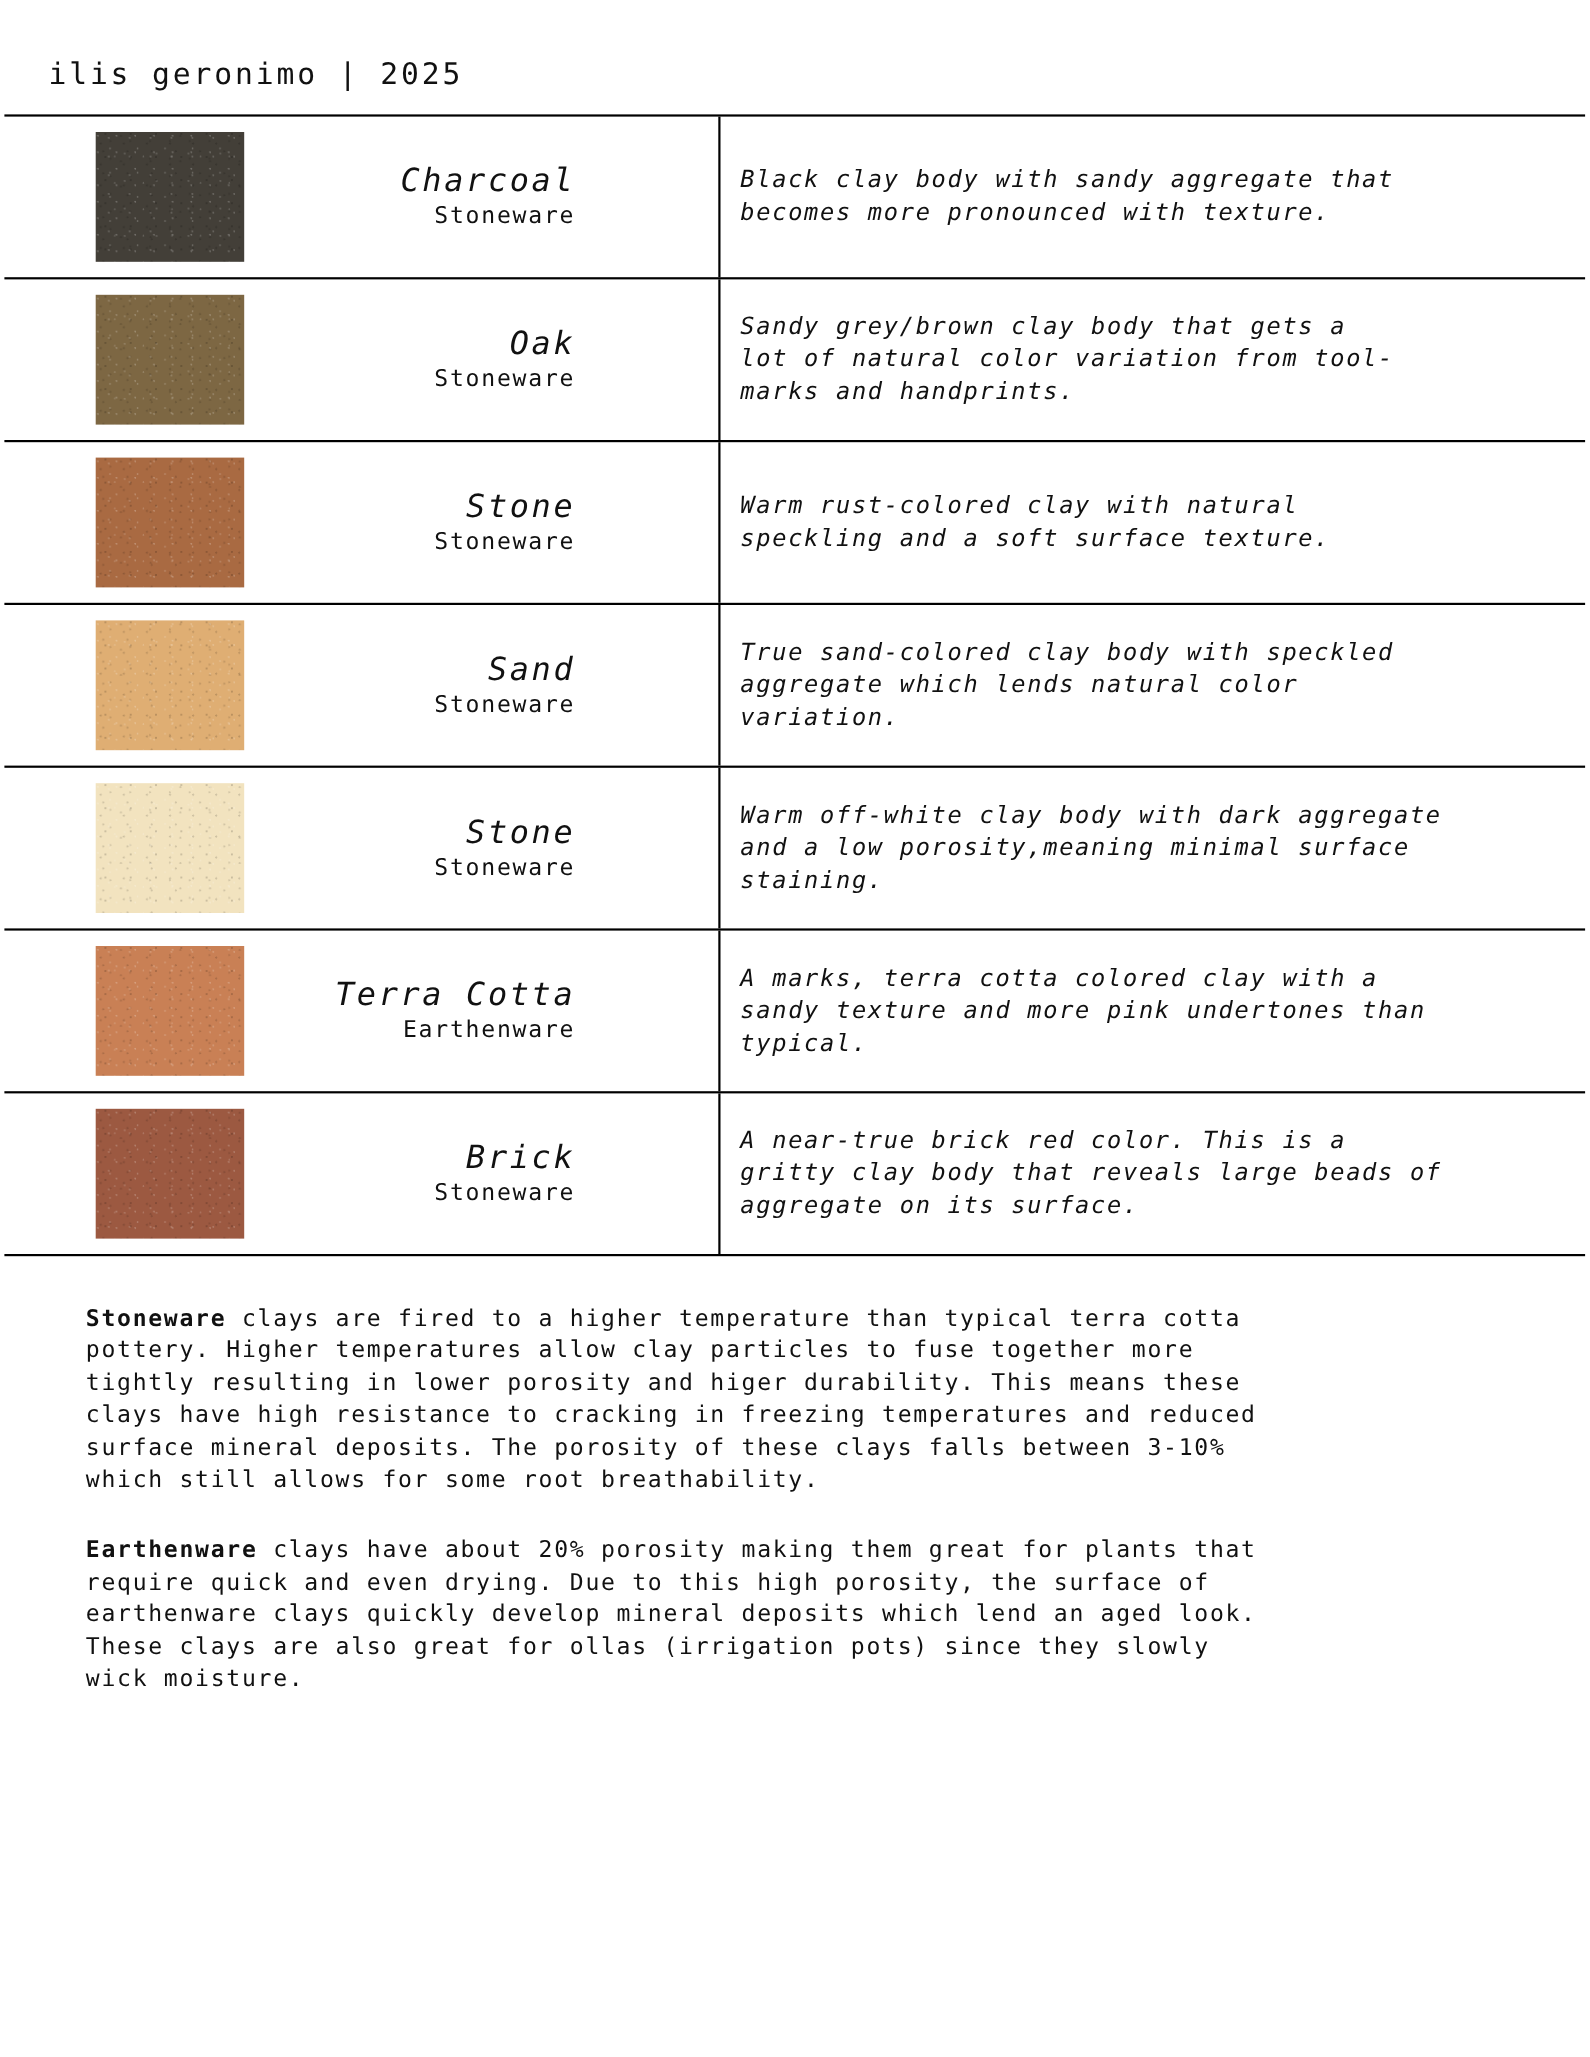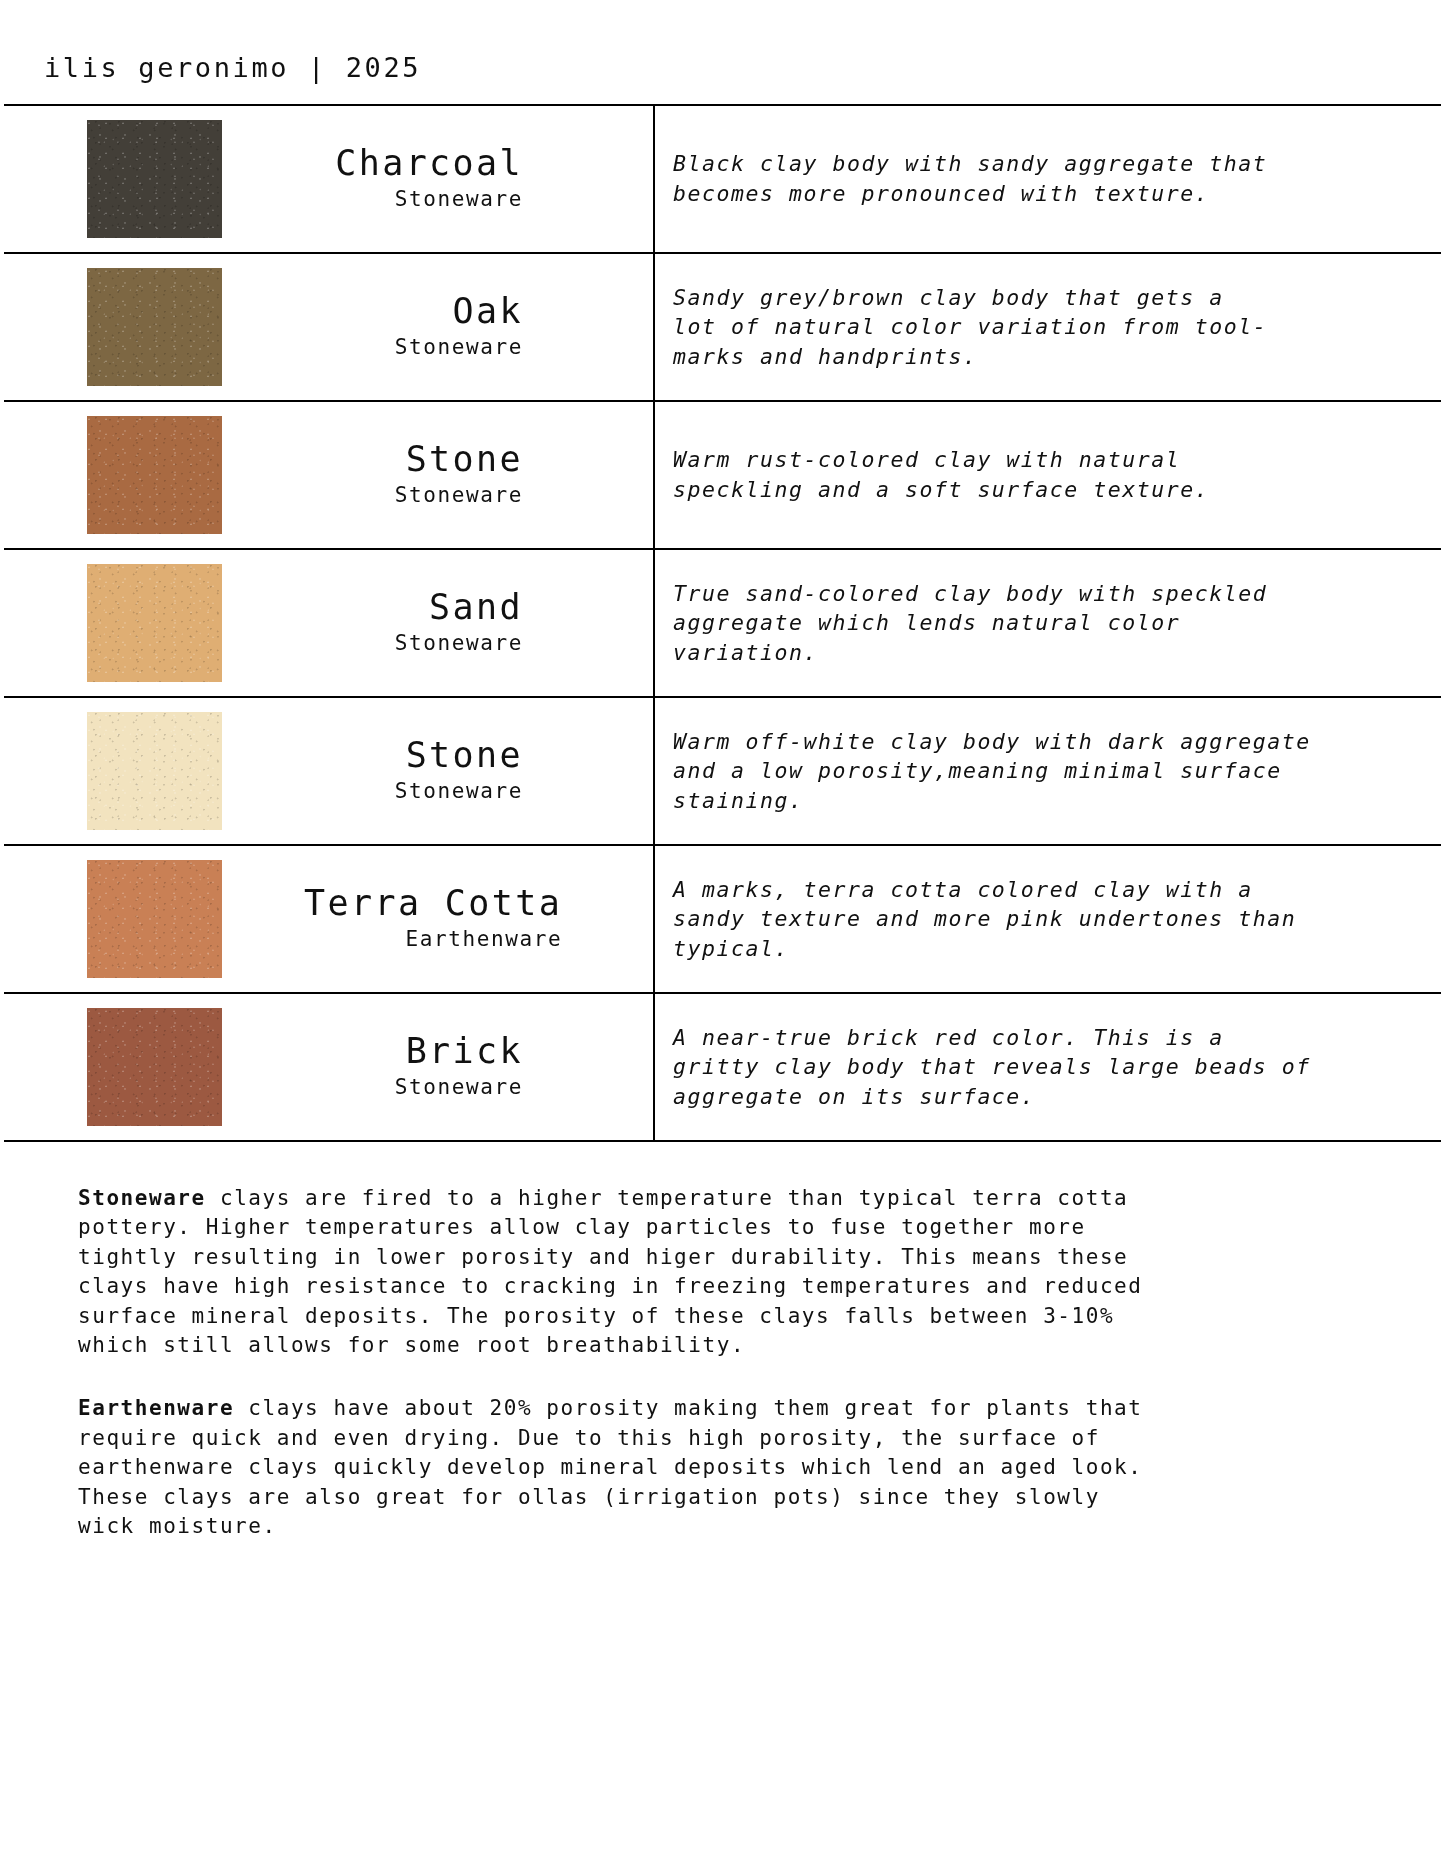--- a/index.html
+++ b/index.html
@@ -88,25 +88,26 @@
                      25px 22px, 18px 16px, 29px 25px, 22px 20px, 26px 24px;
   }
 
   .names {
     flex: 1 1 auto;
     text-align: right;
     padding-right: 130px;
     box-sizing: border-box;
   }
   .clay-name {
-    font-size: 35px;
+    font-size: 29px;
     letter-spacing: 2.4px;
     line-height: 1.12;
     color: #111;
     white-space: nowrap;
+    font-style: italic;
   }
   .clay-type {
     font-size: 21px;
     letter-spacing: 1.6px;
     line-height: 1.35;
     color: #111;
     margin-top: 2px;
     white-space: nowrap;
   }
 

